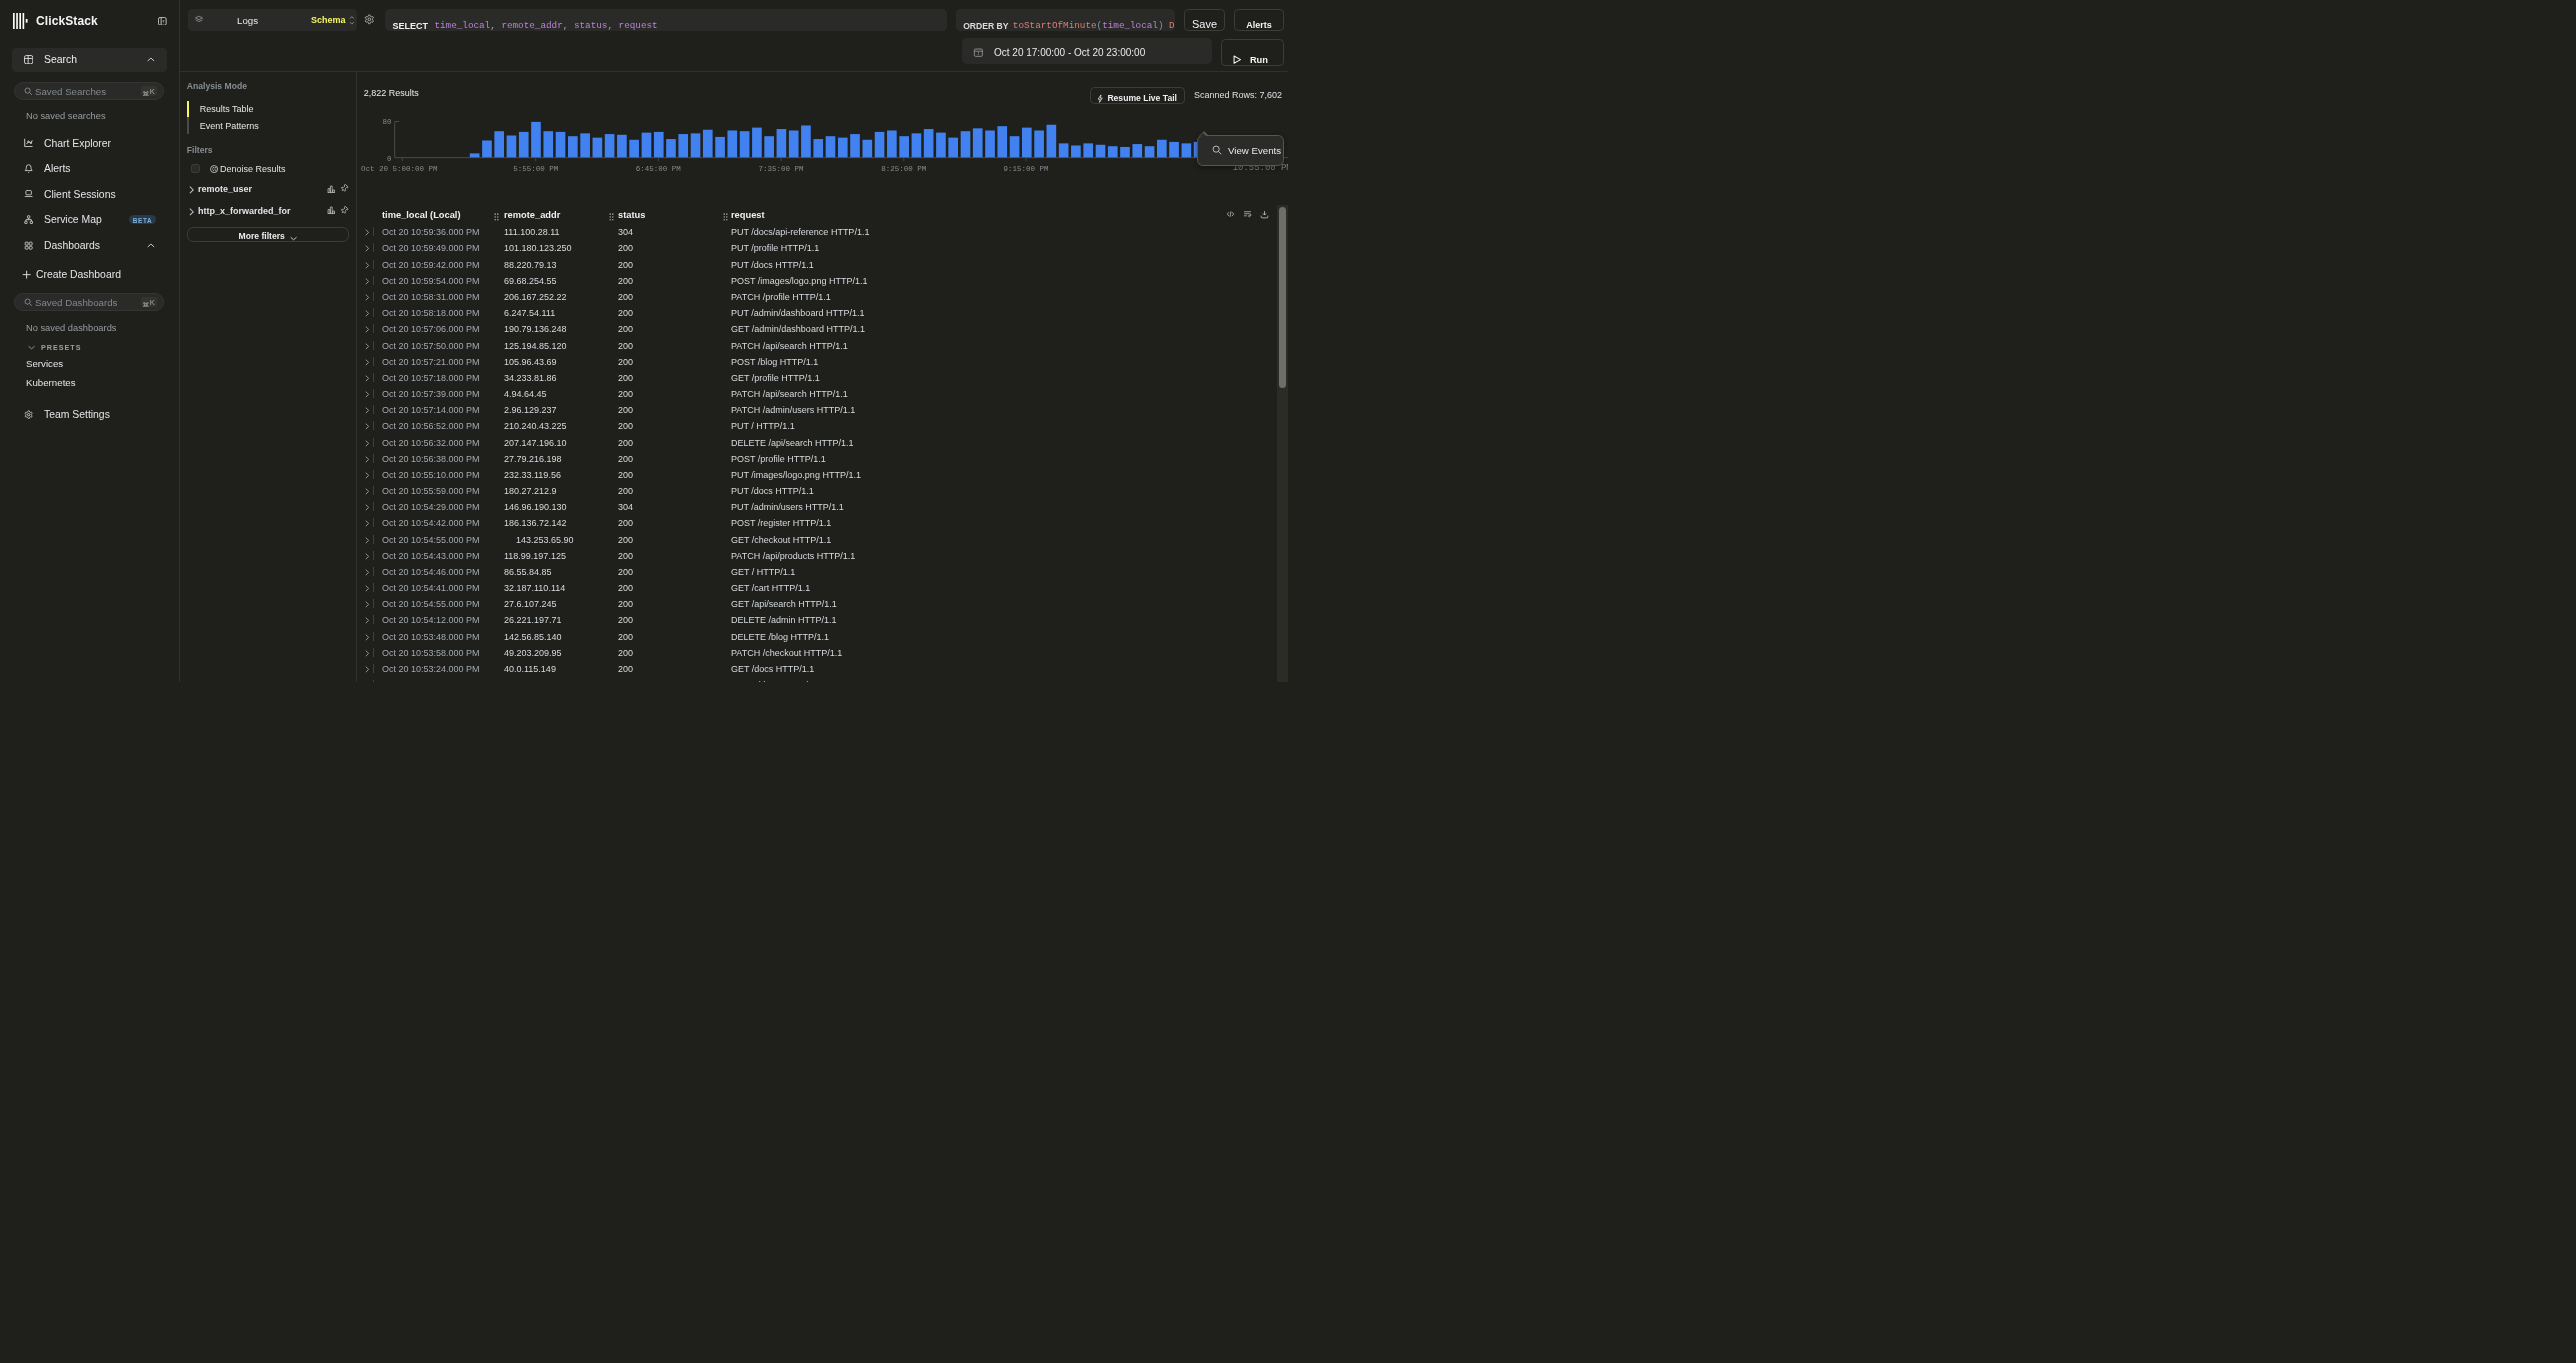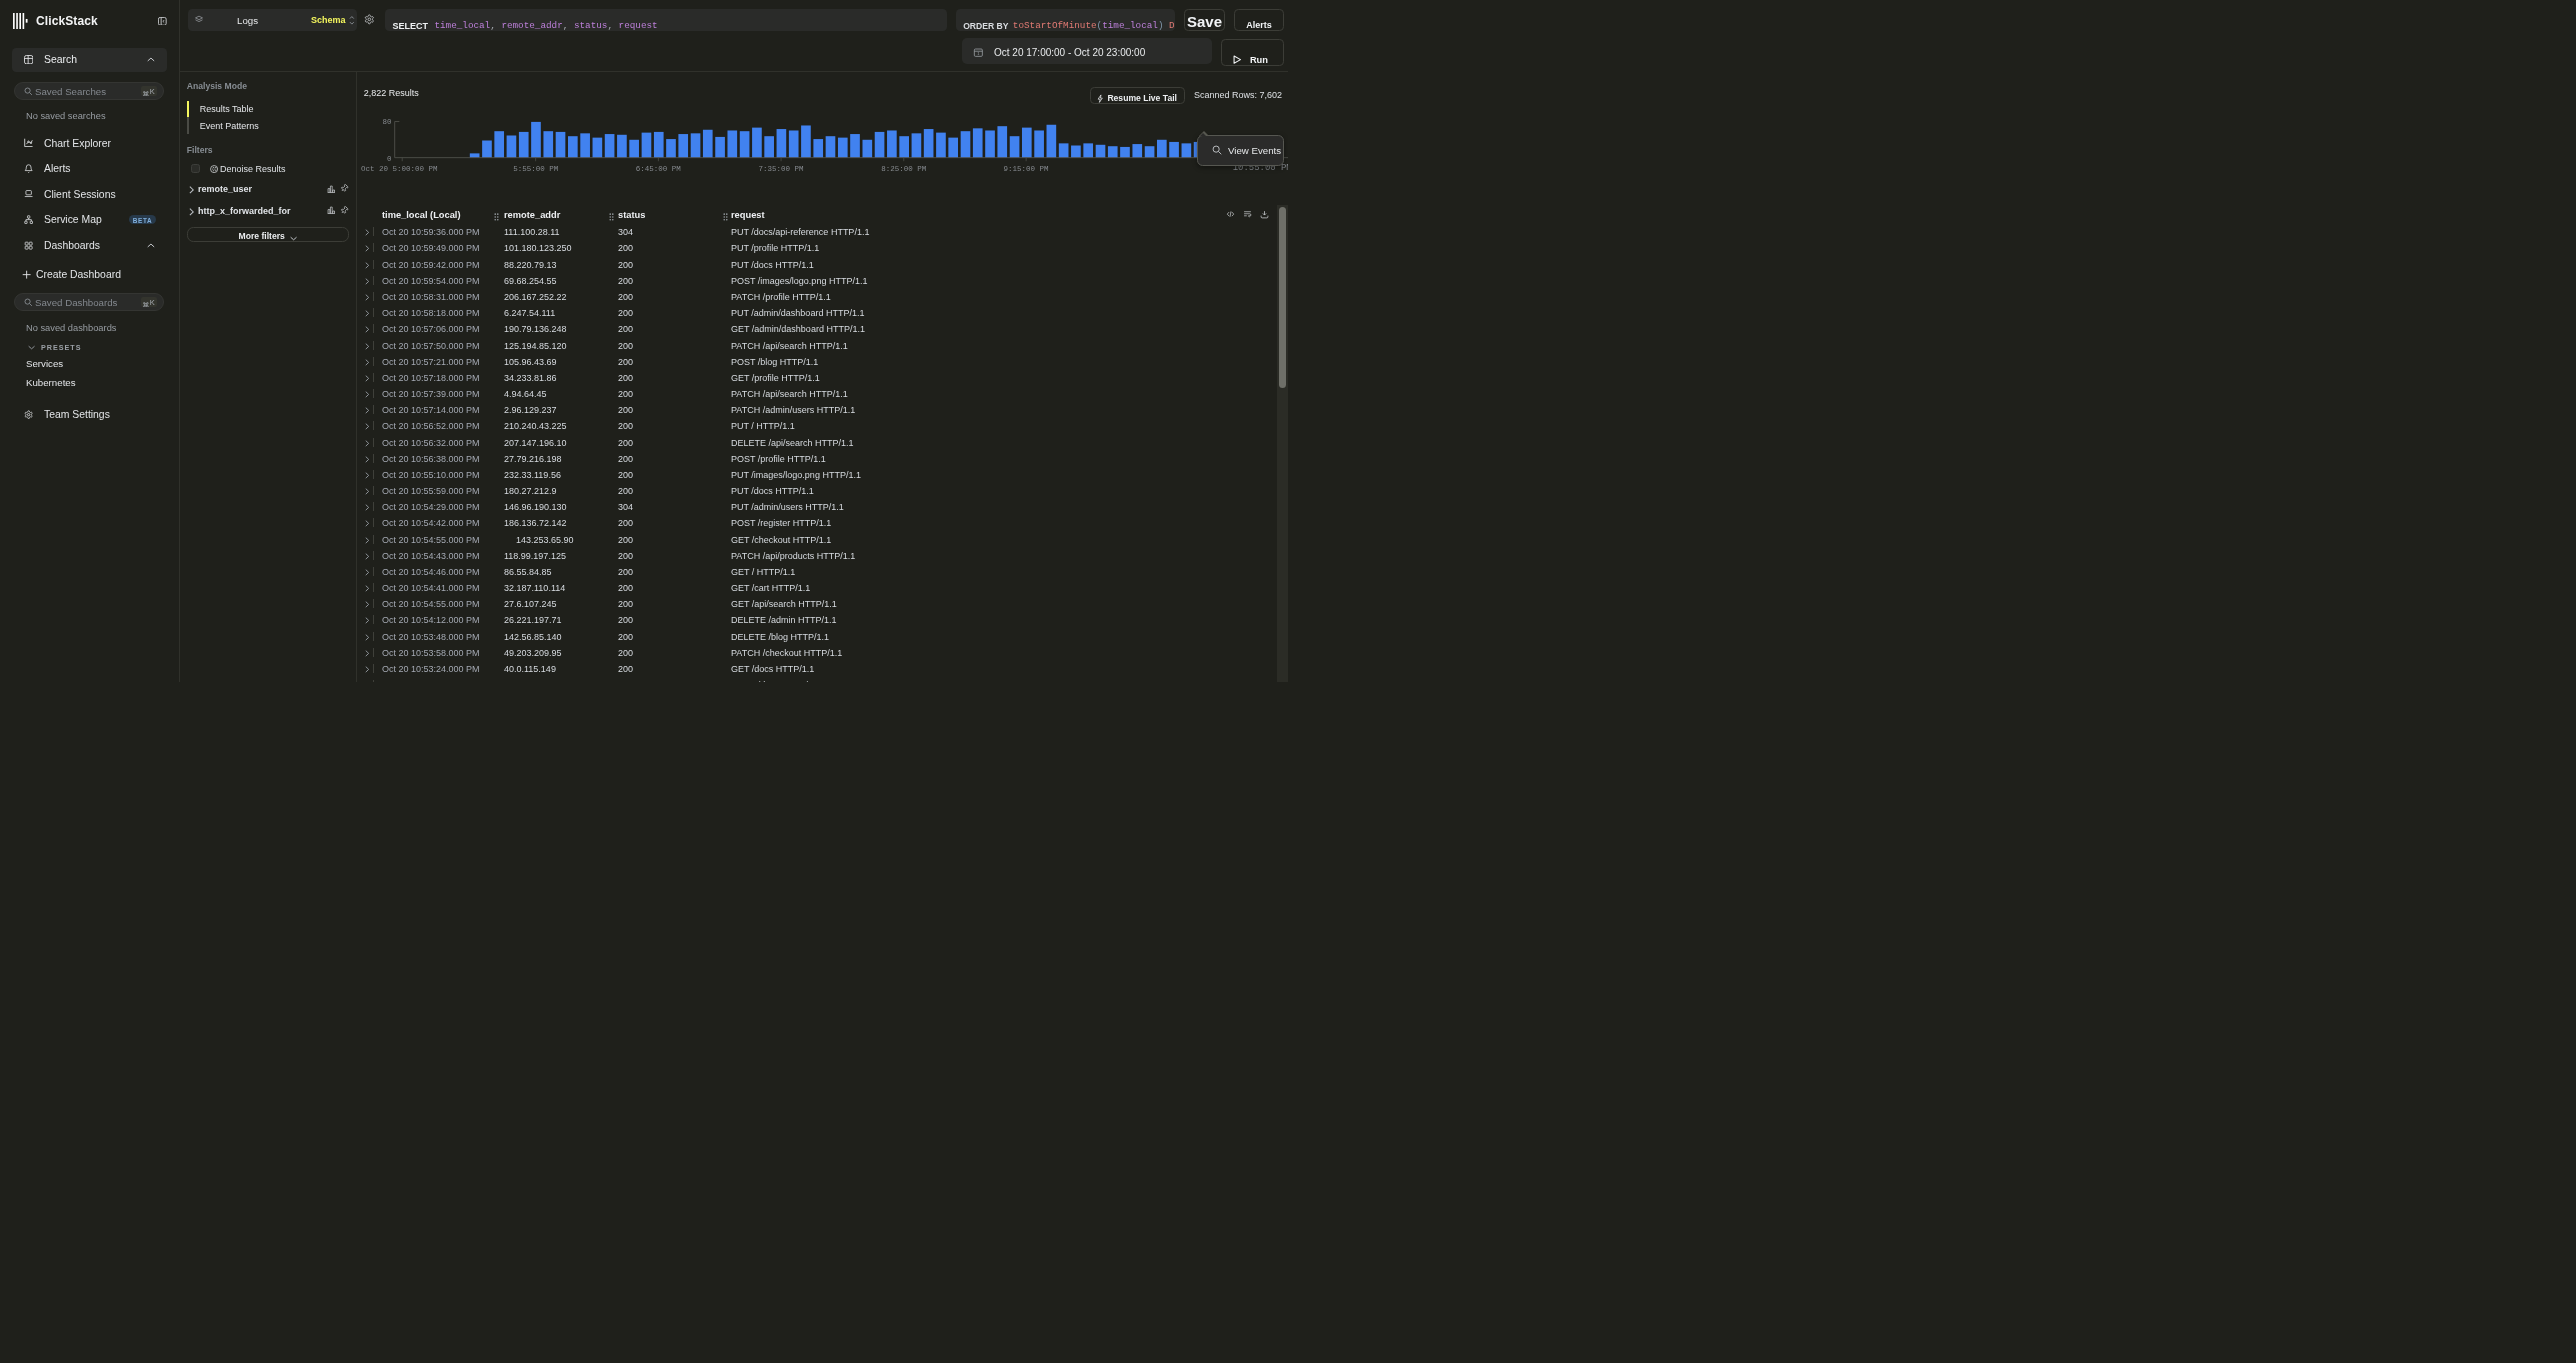--- a/index.html
+++ b/index.html
@@ -166,21 +166,21 @@
       <span style="margin-left:7.5px;font-size:9px;font-weight:700;color:#eff1f3;">SELECT</span>
       <span class="mono" style="margin-left:6.4px;font-size:9.3px;color:#bd80da;">time_local<span style="color:#a3a8ad;">,</span> remote_addr<span style="color:#a3a8ad;">,</span> status<span style="color:#a3a8ad;">,</span> request</span>
     </div>
 
     <div class="abs panel flexc" style="left:776px;top:9px;width:219px;height:22px;overflow:hidden;white-space:nowrap;">
       <span style="margin-left:7.2px;font-size:8.6px;font-weight:700;color:#d9dce0;">ORDER BY</span>
       <span class="mono" style="margin-left:4.3px;font-size:9.3px;color:#e07a73;">toStartOfMinute<span style="color:#7e97ab;">(</span><span style="color:#bd80da;">time_local</span><span style="color:#7e97ab;">)</span> DESC</span>
     </div>
 
     <div class="abs obtn flexc" style="left:1004px;top:9px;width:41px;height:22px;justify-content:center;">
-        <span style="font-size:15px;font-weight:700;color:#f1f3f5;">Save</span>
+        <span style="font-size:11px;font-weight:400;color:#f1f3f5;">Save</span>
       </div>
     <div class="abs obtn flexc" style="left:1054px;top:9px;width:50px;height:22px;justify-content:center;">
         <span style="font-size:9px;font-weight:700;color:#f1f3f5;">Alerts</span>
       </div>
 
 
     <div class="abs panel" style="left:782px;top:38px;width:250px;height:26px;border-radius:5px;">
       <svg class="abs" style="left:11.4px;top:9.3px;" width="10.7" height="10.7" viewBox="0 0 24 24" fill="none" stroke="#9ba0a5" stroke-width="1.8">
           <rect x="3" y="4.5" width="18" height="16.5" rx="2.5"></rect>
           <line x1="3" y1="9.5" x2="21" y2="9.5"></line>

